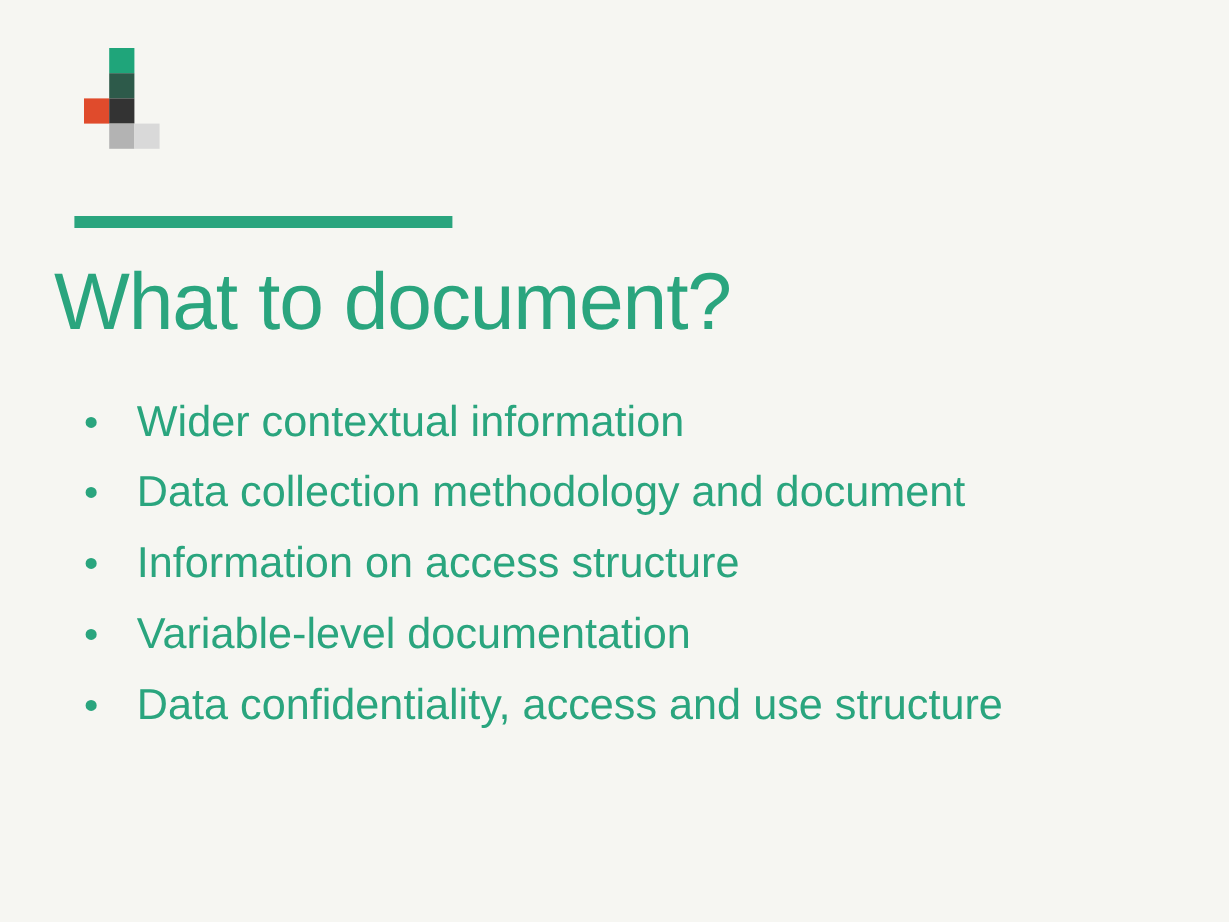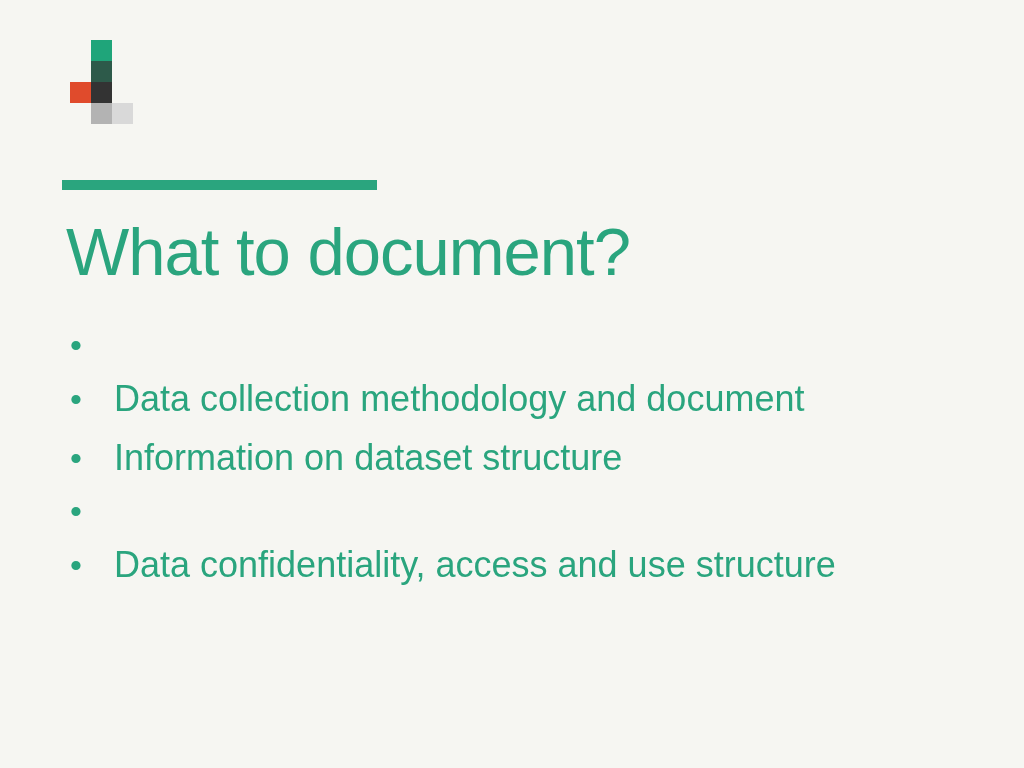--- a/index.html
+++ b/index.html
@@ -39,21 +39,21 @@
     .rule {
       position: absolute;
       left: 62px;
       top: 180px;
       width: 315px;
       height: 10px;
       background: #2aa57e;
     }
     .title {
       position: absolute;
-      left: 66px;
+      left: 45px;
       top: 213px;
       color: #2aa57e;
       font-size: 67px;
       font-weight: 400;
       letter-spacing: -1px;
     }
     .list {
       position: absolute;
       left: 62px;
       top: 328px;
@@ -91,29 +91,31 @@
   <div class="sq sq-right"></div>
 </div>
 
 <div class="rule"></div>
 
 <h1 class="title">What to document?</h1>
 
 <div class="list">
   <div class="item">
     <span class="bullet">•</span>
+    <span class="label">Wider contextual information</span>
   </div>
   <div class="item">
     <span class="bullet">•</span>
     <span class="label">Data collection methodology and document</span>
   </div>
   <div class="item">
     <span class="bullet">•</span>
-    <span class="label">Information on dataset structure</span>
+    <span class="label">Information on access structure</span>
   </div>
   <div class="item">
     <span class="bullet">•</span>
+    <span class="label">Variable-level documentation</span>
   </div>
   <div class="item">
     <span class="bullet">•</span>
     <span class="label">Data confidentiality, access and use structure</span>
   </div>
 </div>
 
 </body></html>

